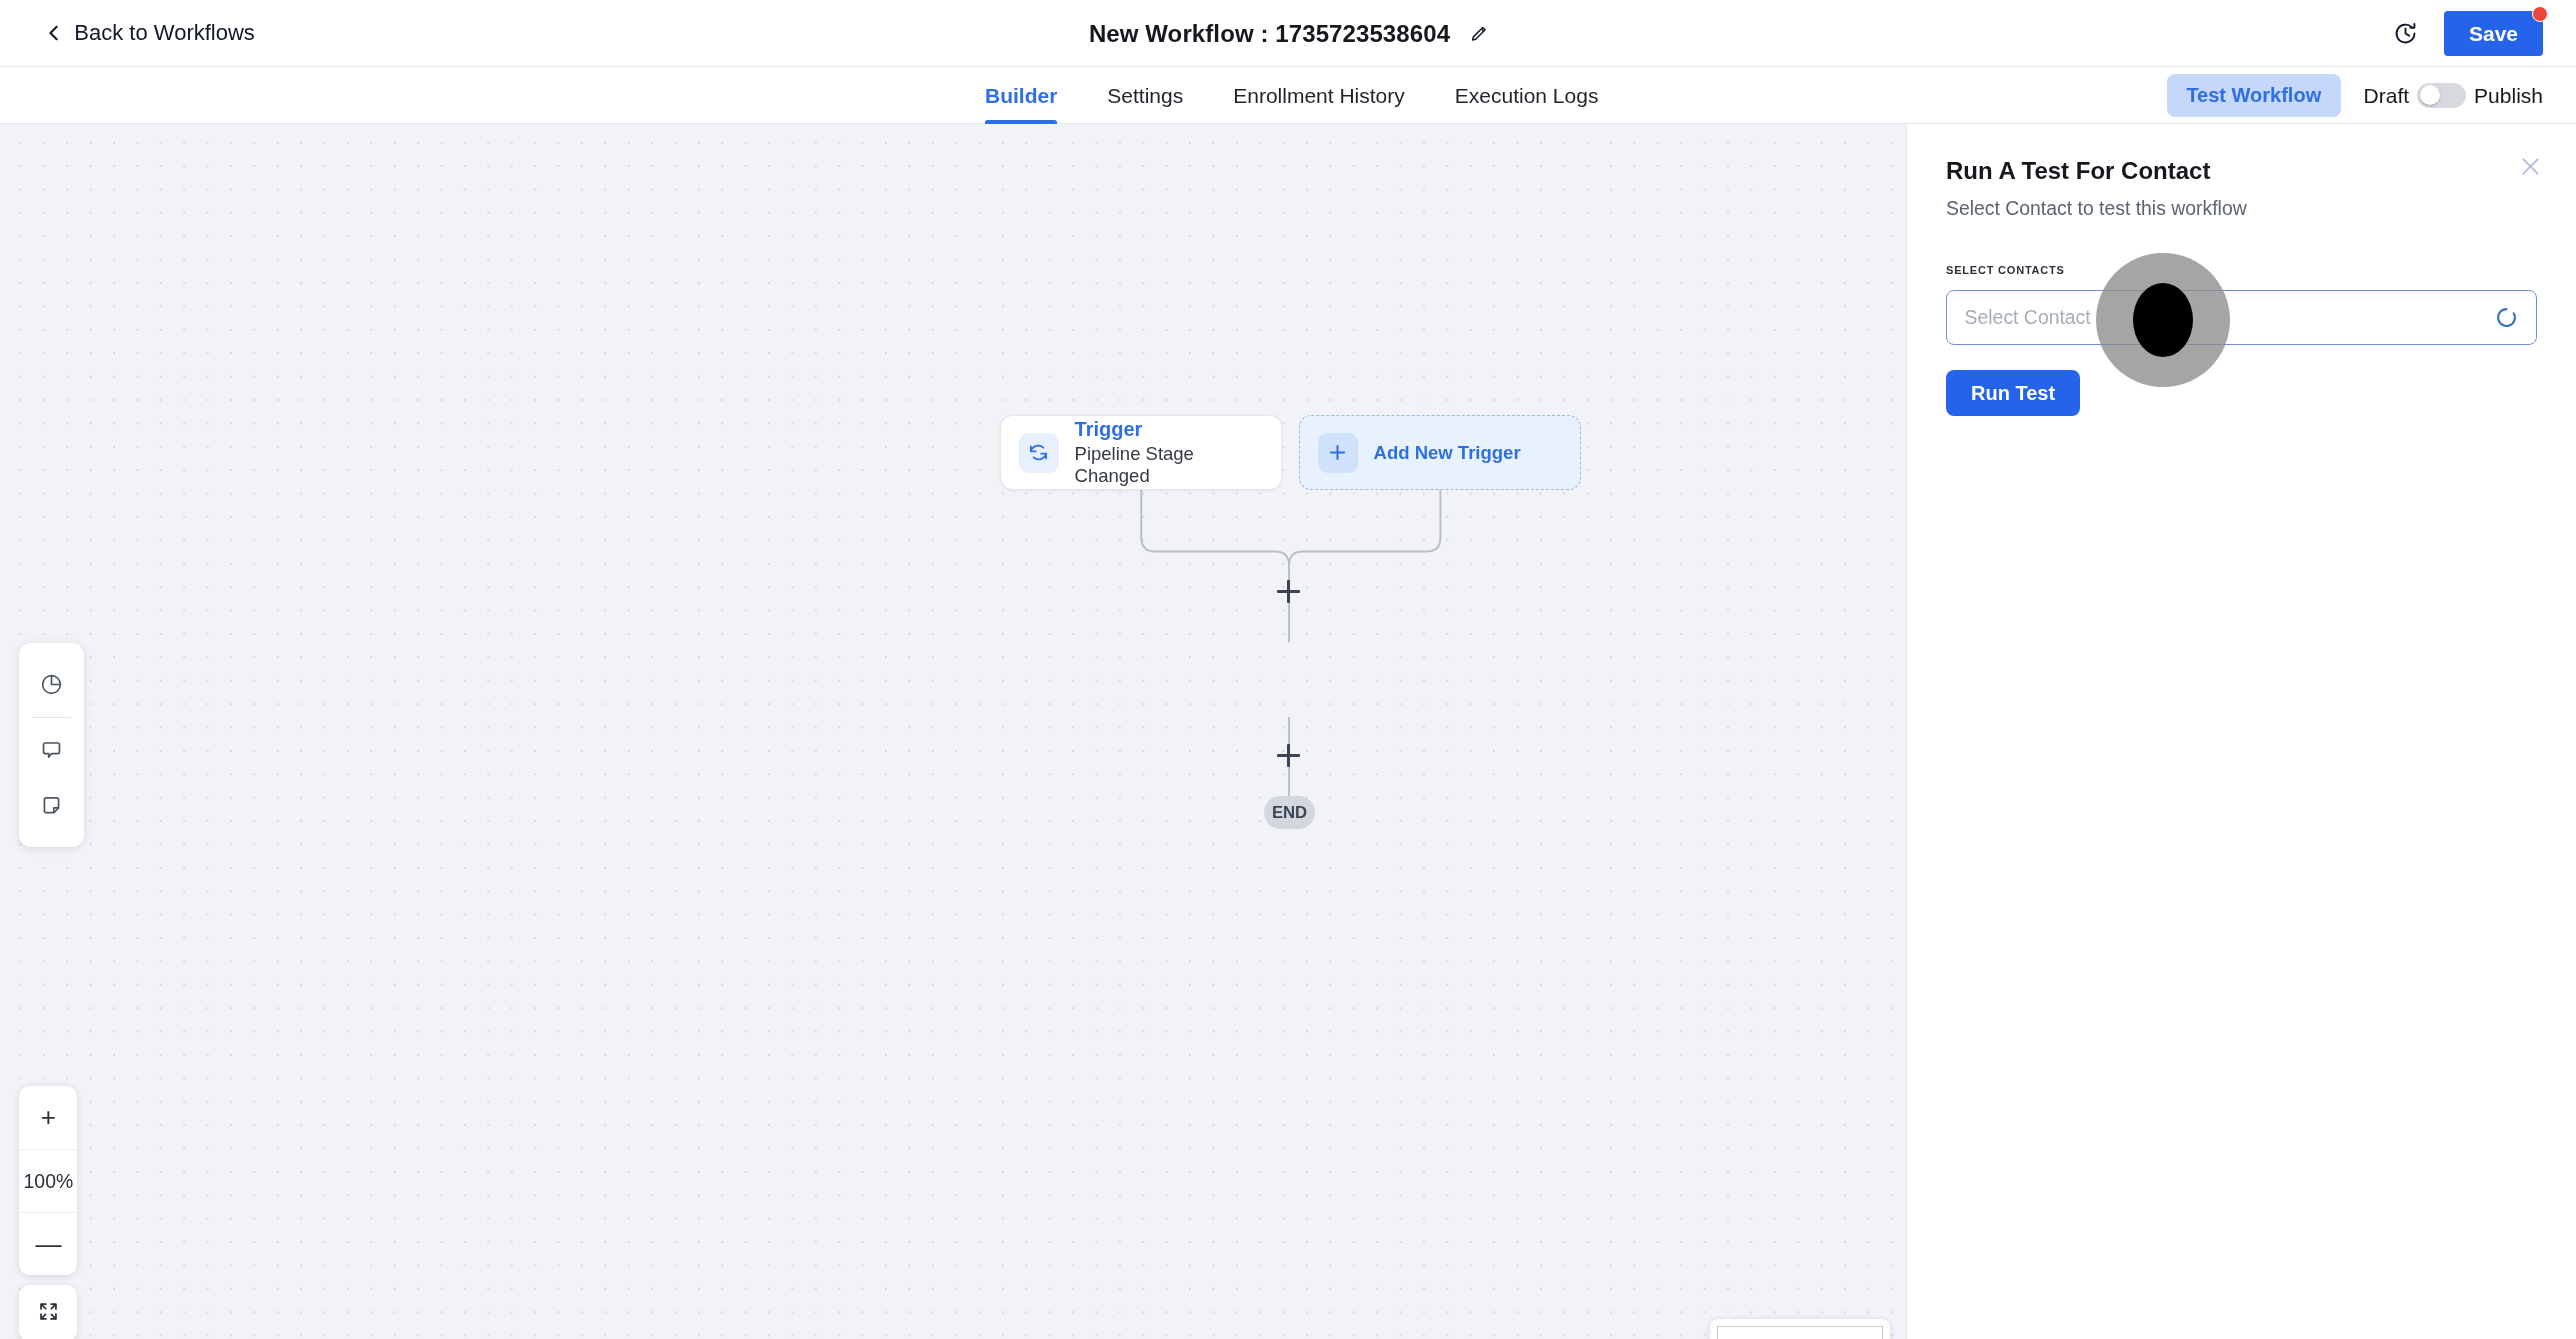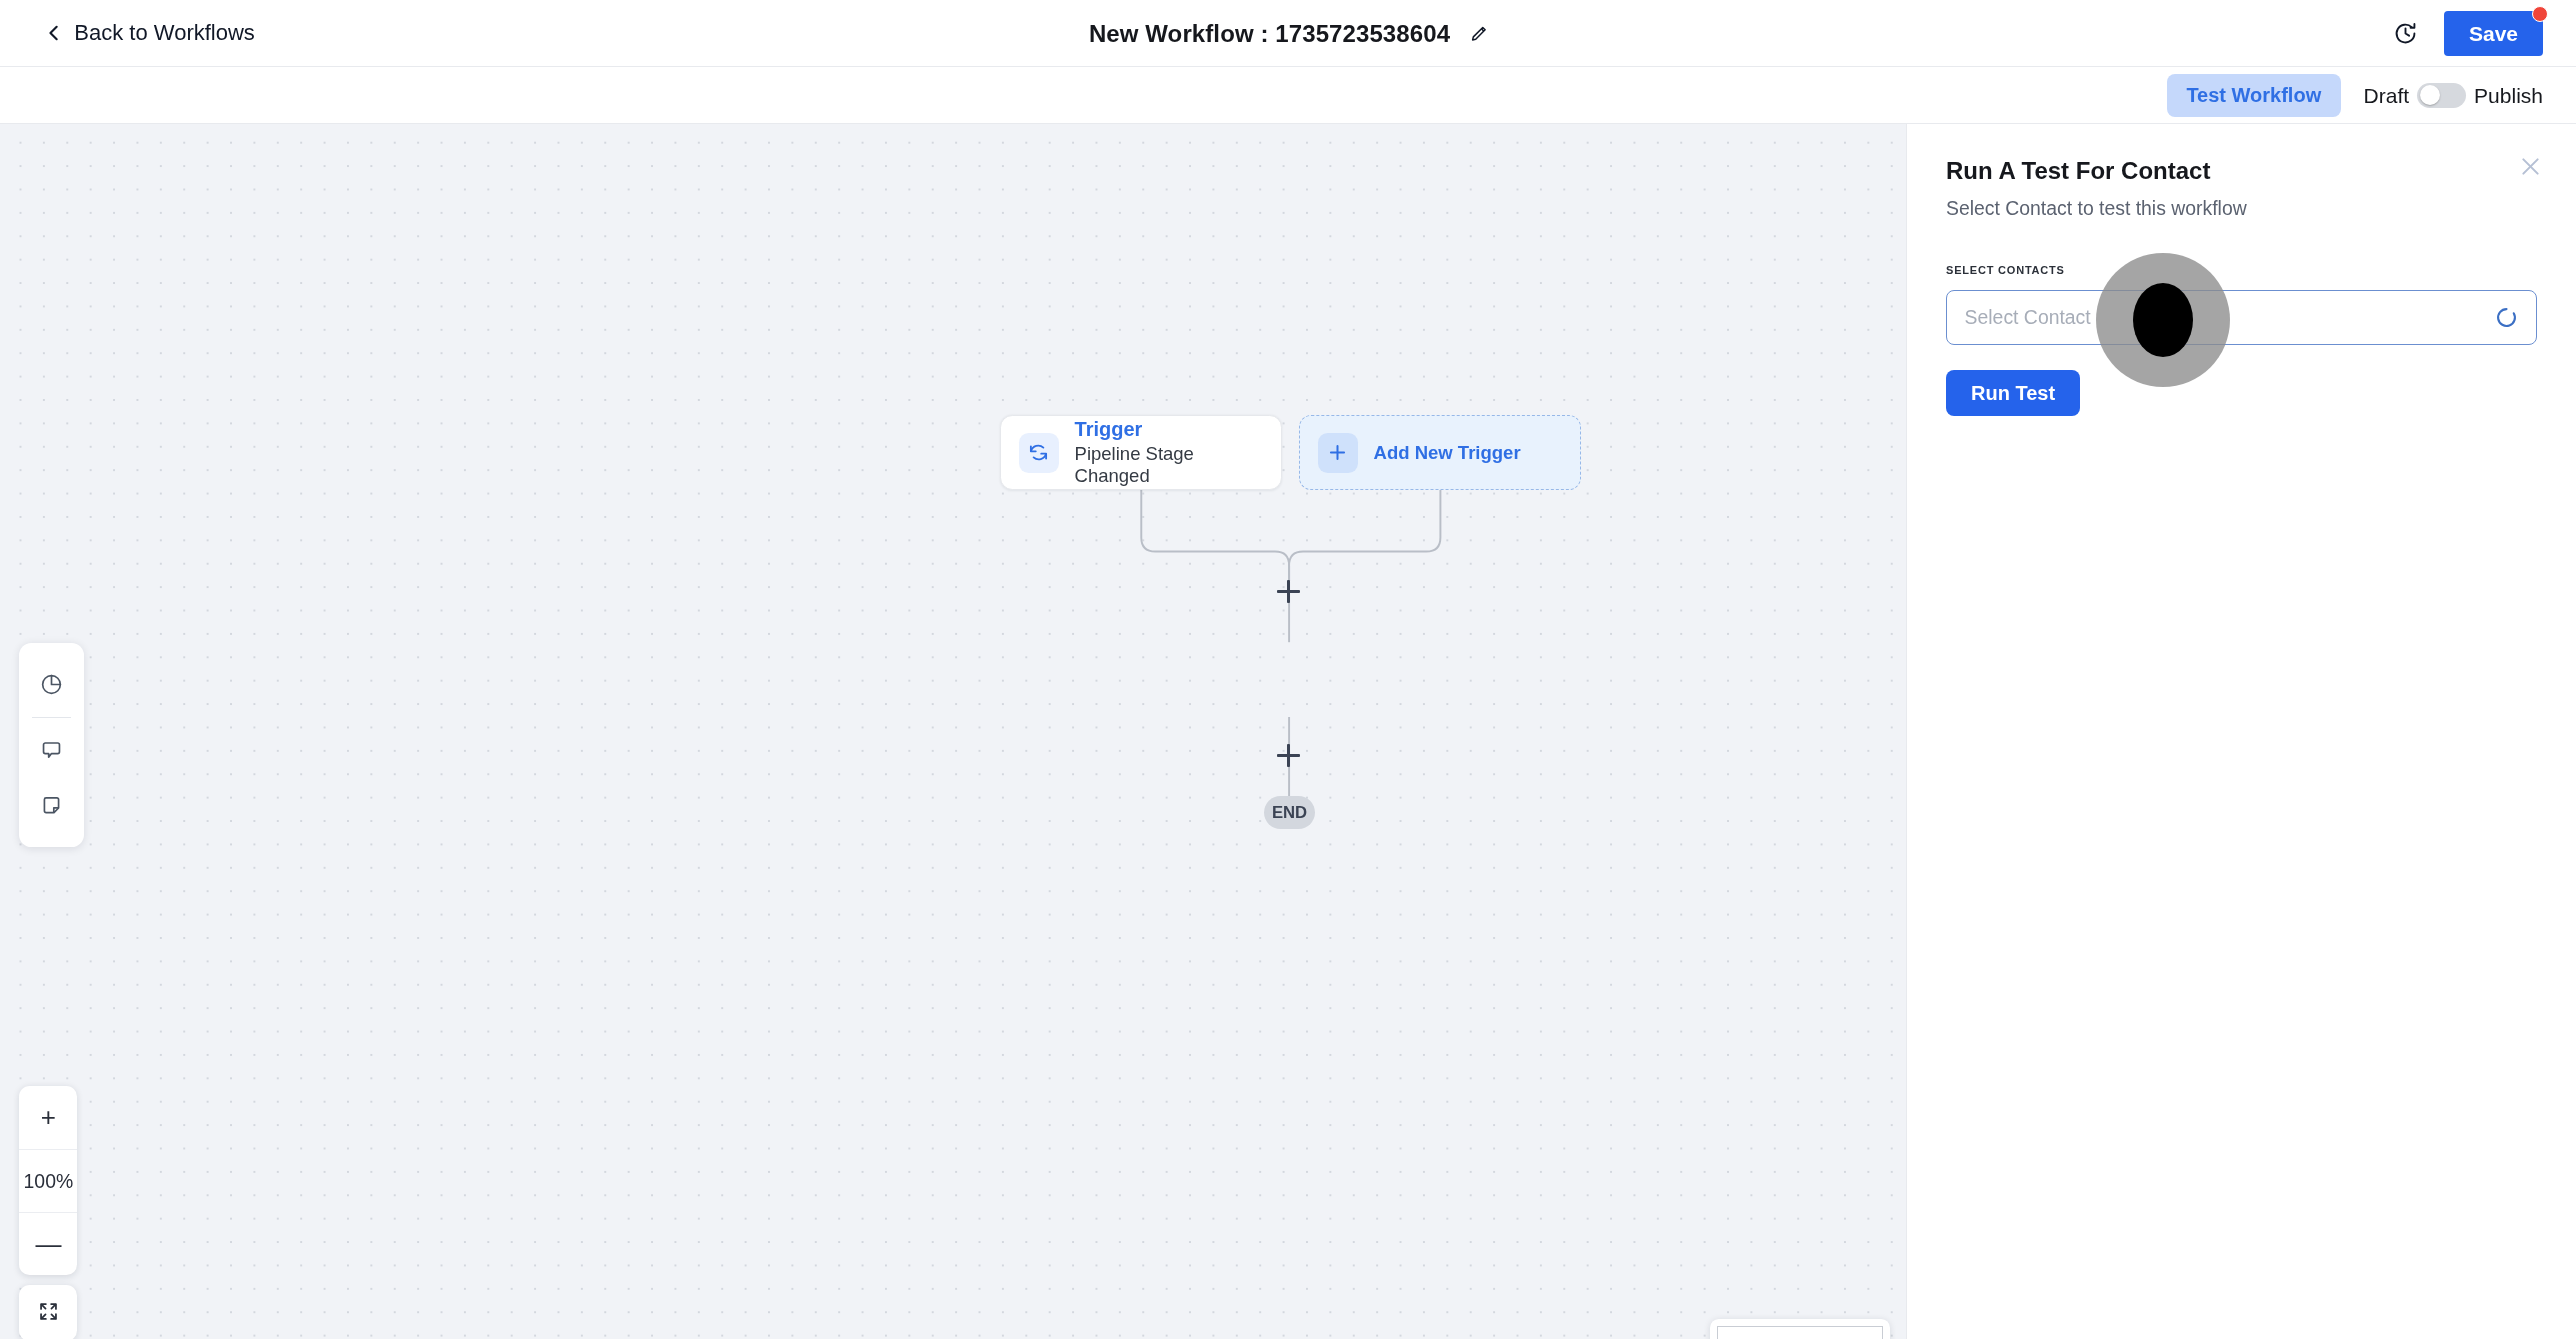--- a/index.html
+++ b/index.html
@@ -275,20 +275,34 @@
         </svg>
       </span>
       <button class="save-btn">
         <span>Save</span>
         <span class="save-badge"></span>
       </button>
     </div>
   </div>
 
   <div class="tabbar">
+    <div class="tabs">
+      <div class="tab active">
+        <span>Builder</span>
+      </div>
+      <div class="tab">
+        <span>Settings</span>
+      </div>
+      <div class="tab">
+        <span>Enrollment History</span>
+      </div>
+      <div class="tab">
+        <span>Execution Logs</span>
+      </div>
+    </div>
     <div class="tabbar-right">
       <button class="test-wf-btn">Test Workflow</button>
       <div class="pubgroup">
         <span class="pub-label">Draft</span>
         <div class="toggle">
           <div class="knob"></div>
         </div>
         <span class="pub-label">Publish</span>
       </div>
     </div>

